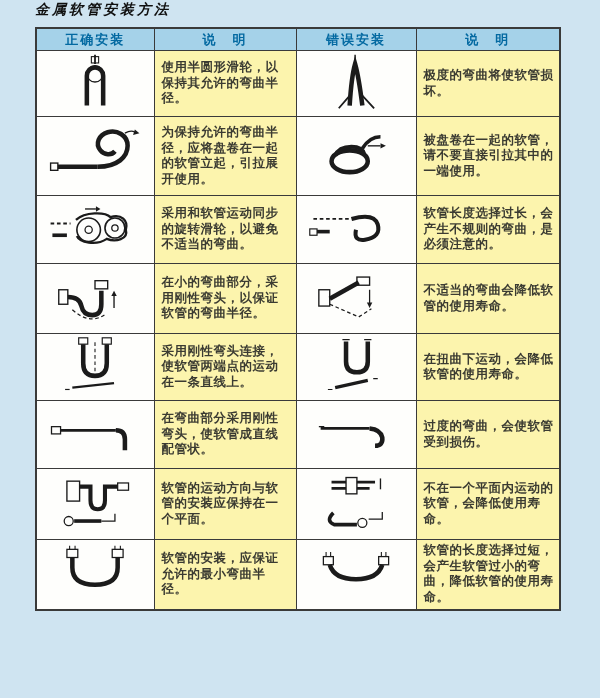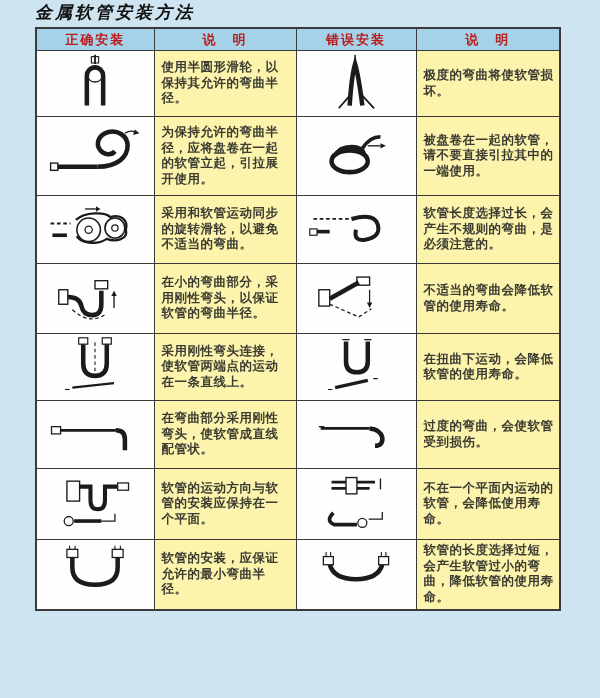--- a/index.html
+++ b/index.html
@@ -7,35 +7,35 @@
     position:relative;
     width:600px; height:698px;
     background: var(--page-bg, #cfe4f1);
     font-family:"Liberation Sans","DejaVu Sans",sans-serif;
     overflow:hidden;
   }
   .title {
     position:absolute; left:35px; top:1px;
     font-family:"DejaVu Serif","Liberation Serif",serif;
     font-style:italic; font-weight:bold;
-    font-size:17px; letter-spacing:3px;
+    font-size:14px; letter-spacing:3px;
     color:#101010;
   }
   table.hose-table {
     position:absolute; left:35px; top:27px;
     border-collapse:collapse; table-layout:fixed;
     border:2px solid var(--line, #3a3a3a);
     background:#fdfdfa;
   }
   .hose-table th {
     background: var(--header-bg, #a5d2e9);
     border:1px solid var(--line, #3a3a3a);
     height:21px; padding:0;
     font-size:13px; font-weight:bold;
-    letter-spacing:2px; color:#b91c1c;
+    letter-spacing:2px; color:#0369a1;
     text-align:center;
   }
   .hose-table td {
     border:1px solid var(--line, #3a3a3a);
     padding:0; overflow:hidden;
   }
   td.desc {
     background: var(--desc-bg, #fcf4ad);
     font-size:12.5px; font-weight:bold;
     color:#3b3b32; line-height:15.5px;

